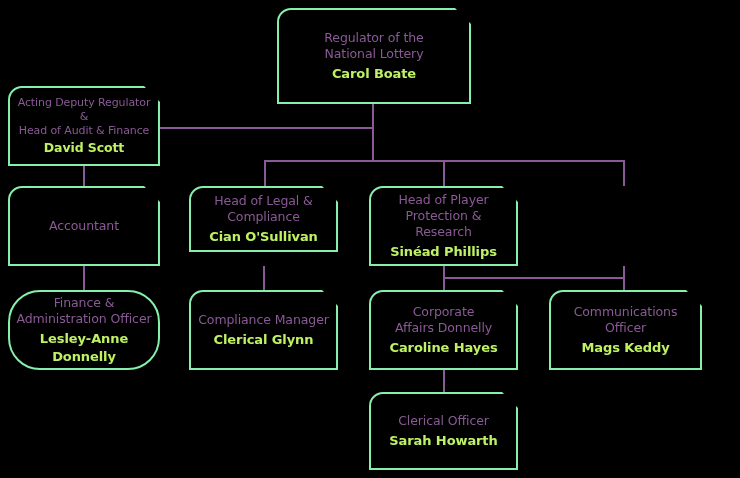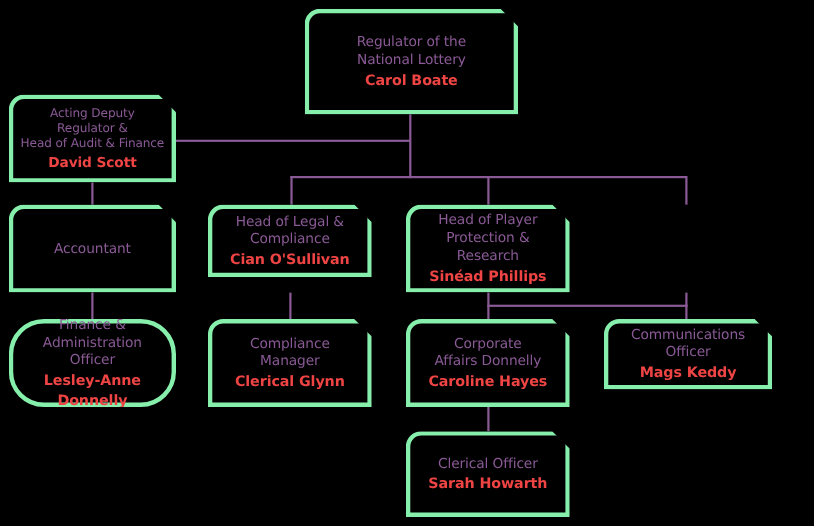--- a/index.html
+++ b/index.html
@@ -20,21 +20,21 @@
     position: absolute;
     background: #8a5a96;
   }
   .line-h { height: 2px; }
   .line-v { width: 2px; }
 
   
   .node {
     position: absolute;
     box-sizing: border-box;
-    border: 4px solid #86efac;
+    border: 2px solid #86efac;
     background: #000000;
     border-top-left-radius: 14px;
     border-top-right-radius: 0;
     border-bottom-left-radius: 0;
     border-bottom-right-radius: 0;
     
     clip-path: polygon(0 0, calc(100% - 16px) 0, 100% 16px, 100% 100%, 0 100%);
     display: flex;
     flex-direction: column;
     align-items: center;
@@ -43,21 +43,21 @@
     padding: 4px 6px;
   }
   .node .title {
     color: #8a5a96;
     font-size: 12.5px;
     line-height: 16px;
     white-space: pre-line;
     letter-spacing: -0.1px;
   }
   .node .person {
-    color: #ef4444;
+    color: #bef264;
     font-size: 13px;
     line-height: 18px;
     font-weight: bold;
     margin-top: 3px;
     letter-spacing: -0.1px;
   }
   .node.compact .title { font-size: 11px; line-height: 14px; }
   .node.compact .person { font-size: 12.5px; line-height: 16px; margin-top: 2px; }
 </style>
 </head>
@@ -127,21 +127,21 @@
     <div class="title">Compliance Manager</div>
     <div class="person">Clerical Glynn</div>
   </div>
 
   <div class="node" style="left:369px; top:290px; width:149px; height:80px;">
     <div class="title">Corporate
 Affairs Donnelly</div>
     <div class="person">Caroline Hayes</div>
   </div>
 
-  <div class="node" style="left:549px; top:290px; width:153px; height:64px;">
+  <div class="node" style="left:549px; top:290px; width:153px; height:80px;">
     <div class="title">Communications
 Officer</div>
     <div class="person">Mags Keddy</div>
   </div>
 
   <div class="node" style="left:369px; top:392px; width:149px; height:78px;">
     <div class="title">Clerical Officer</div>
     <div class="person">Sarah Howarth</div>
   </div>
 

